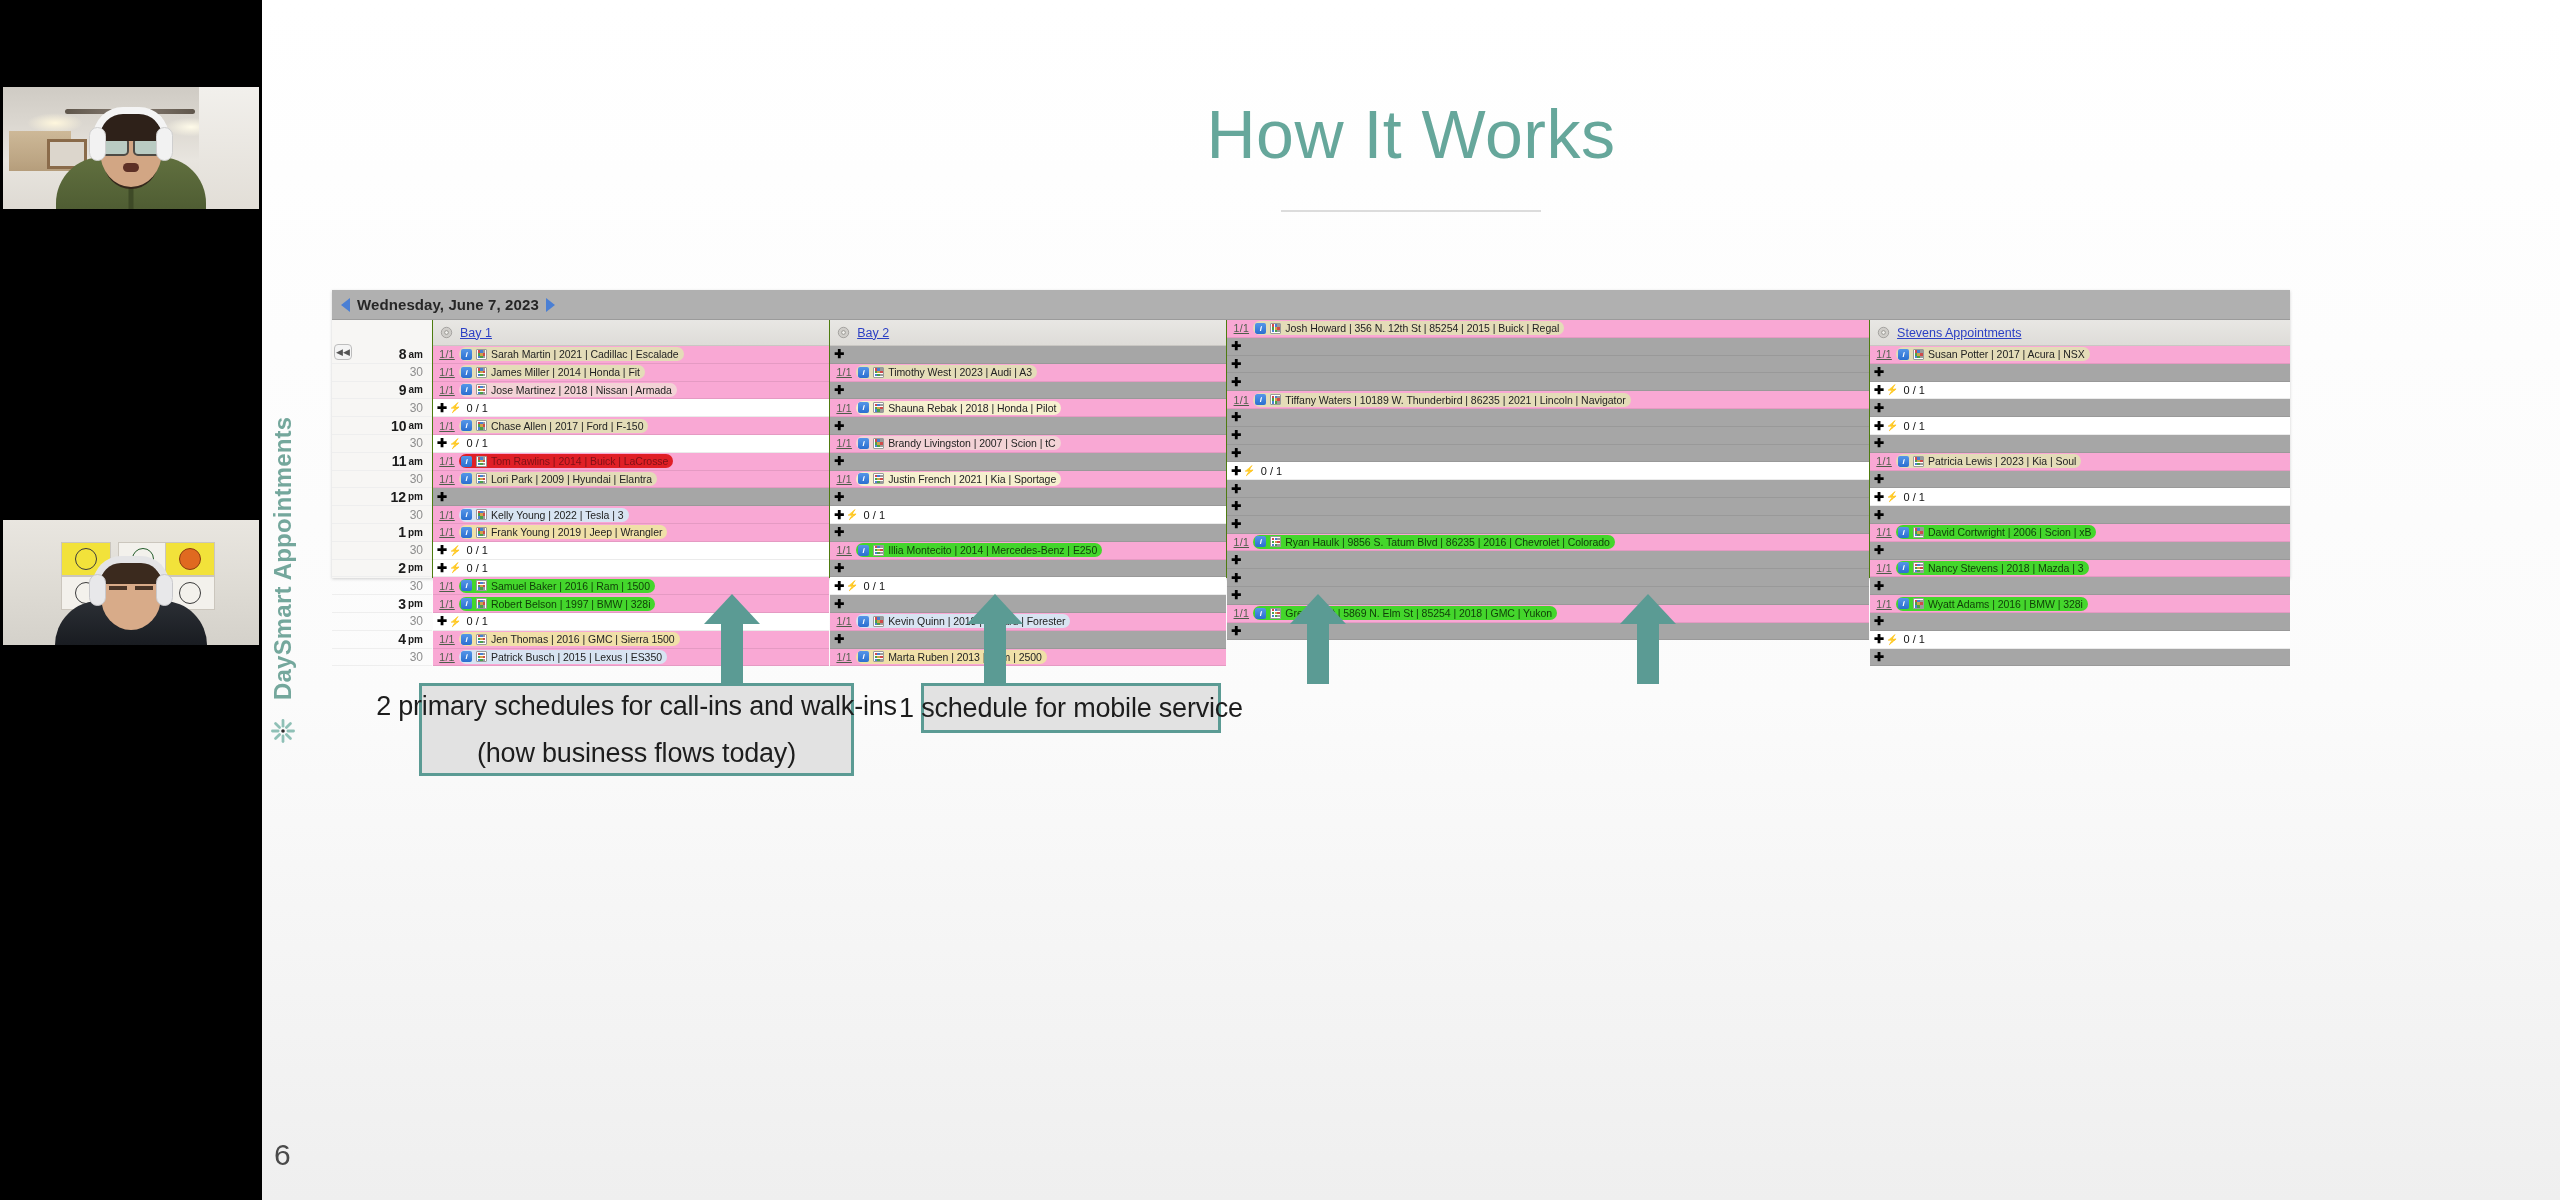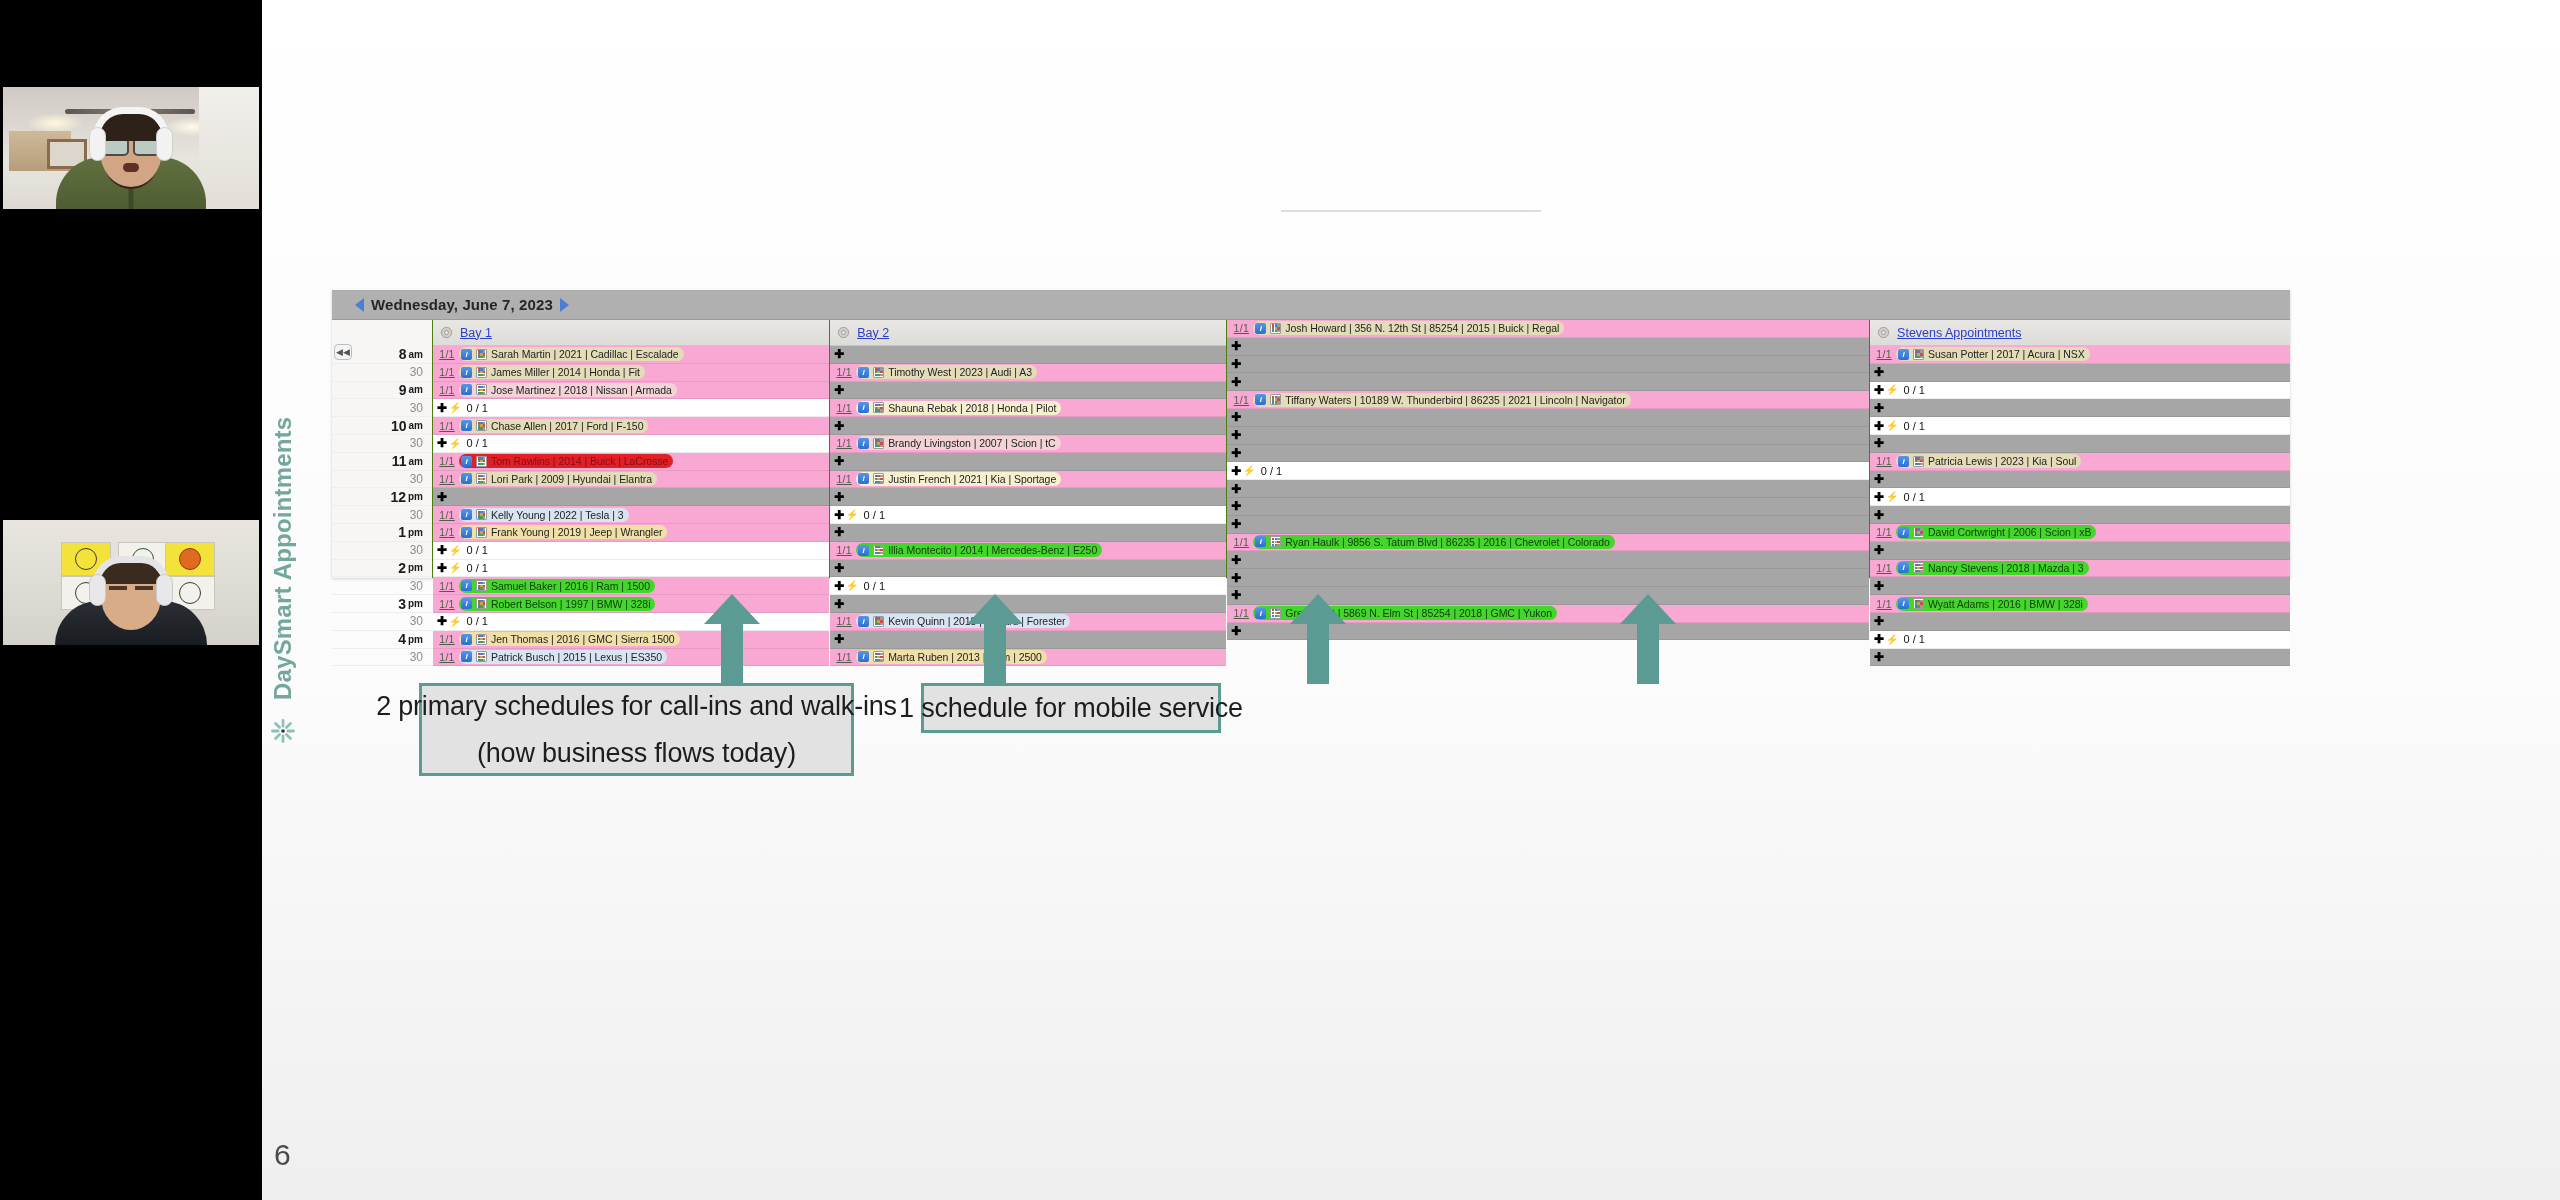--- a/index.html
+++ b/index.html
@@ -207,21 +207,21 @@
 
   
   #scheduler {
     position: absolute; left: 70px; top: 290px;
     width: 1958px; height: 288px;
     background: #eceae6;
     box-shadow: 0 1px 3px rgba(0,0,0,.18);
   }
   #sched-titlebar {
     height: 30px; background: #b0b0b0;
-    display: flex; align-items: center; gap: 7px; padding-left: 23px;
+    display: flex; align-items: center; gap: 7px; padding-left: 9px;
     border-bottom: 1px solid #9b9b9b;
   }
   .nav-arrow {
     width: 0; height: 0; cursor: pointer;
     border-top: 7px solid transparent; border-bottom: 7px solid transparent;
   }
   .nav-arrow.left { border-right: 9px solid #4a7fd4; }
   .nav-arrow.right { border-left: 9px solid #4a7fd4; }
   #sched-date {
     font-size: 15px; font-weight: 700; color: #262626;
@@ -427,20 +427,21 @@
         <line x1="6.8" y1="6.8" x2="11.8" y2="11.8"></line>
         <line x1="20.2" y1="20.2" x2="25.2" y2="25.2"></line>
         <line x1="25.2" y1="6.8" x2="20.2" y2="11.8"></line>
         <line x1="11.8" y1="20.2" x2="6.8" y2="25.2"></line>
       </g>
       <circle cx="16" cy="16" r="2.2" fill="#2e2e2e"></circle>
     </svg>
     <div id="slide-number">6</div>
   </div>
 
+  <div id="slide-title">How It Works</div>
   <div id="title-underline"></div>
 
   <div id="scheduler">
     <div id="sched-titlebar">
       <div class="nav-arrow left"></div>
       <div id="sched-date">Wednesday, June 7, 2023</div>
       <div class="nav-arrow right"></div>
     </div>
 
     <div id="sched-body">

